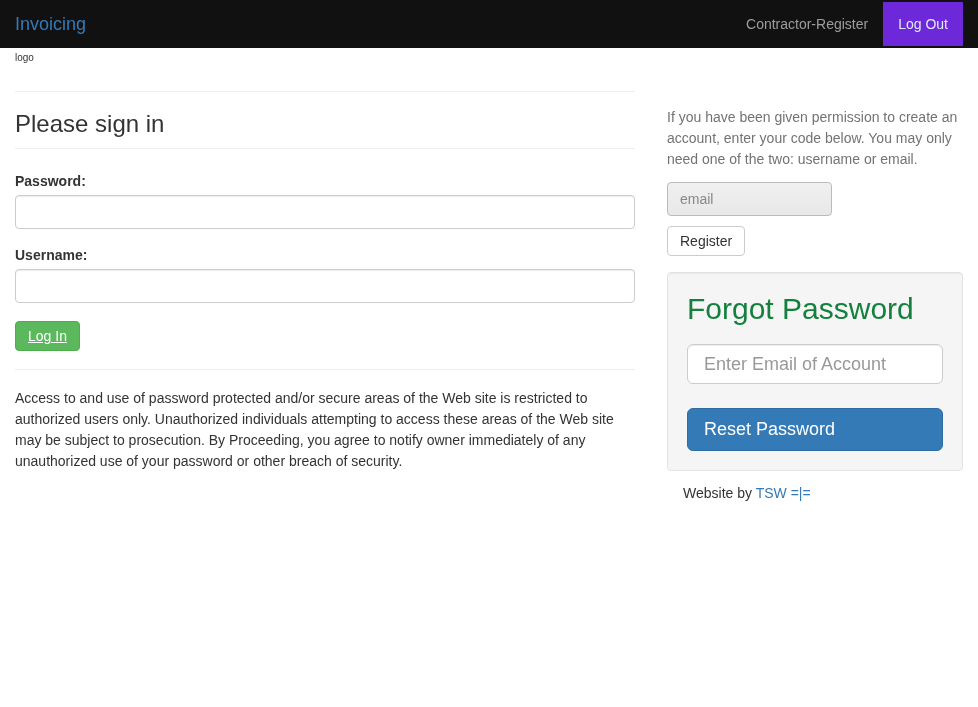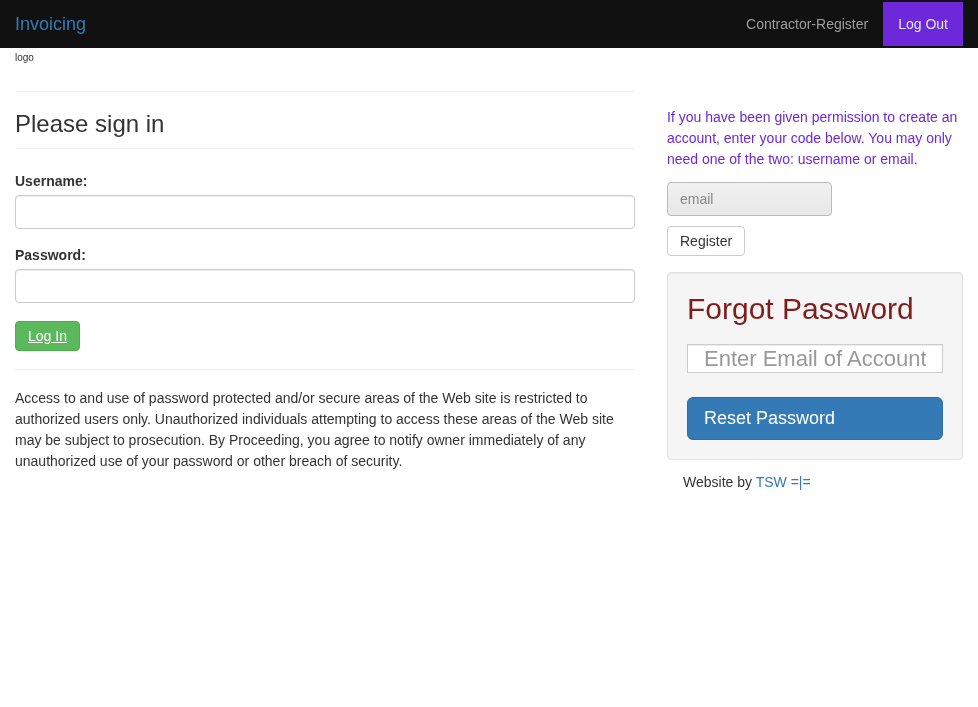--- a/index.html
+++ b/index.html
@@ -105,24 +105,24 @@
       height: 34px;
       padding: 6px 12px;
       font-size: 14px;
       color: #555;
       background: #fff;
       border: 1px solid #ccc;
       border-radius: 4px;
       box-shadow: inset 0 1px 1px rgba(0,0,0,.075);
     }
     .form-control-lg {
-      height: 29px;
+      height: 40px;
       padding: 10px 16px;
-      font-size: 22px;
-      border-radius: 0;
+      font-size: 18px;
+      border-radius: 6px;
     }
     
     .btn {
       display: inline-block;
       padding: 6px 12px;
       font-size: 14px;
       font-weight: 400;
       text-align: left;
       cursor: pointer;
       border: 1px solid transparent;
@@ -153,21 +153,21 @@
     }
     
     .disclaimer {
       font-size: 14px;
       color: #333;
       line-height: 1.5;
     }
     
     .right-intro {
       font-size: 14px;
-      color: #6d28d9;
+      color: #737373;
       line-height: 1.5;
       margin-bottom: 12px;
     }
     .create-input {
       width: 165px;
       height: 34px;
       padding: 6px 12px;
       font-size: 14px;
       color: #555;
       background: linear-gradient(to bottom, #f0f0f0, #e8e8e8);
@@ -182,21 +182,21 @@
       background: #f5f5f5;
       border: 1px solid #e3e3e3;
       border-radius: 4px;
       padding: 19px;
       margin-top: 16px;
       box-shadow: inset 0 1px 1px rgba(0,0,0,.05);
     }
     .well h2 {
       font-size: 30px;
       font-weight: 500;
-      color: #7f1d1d;
+      color: #15803d;
       margin-bottom: 18px;
     }
     .well .form-control-lg {
       margin-bottom: 24px;
     }
     
     .footer {
       font-size: 14px;
       color: #333;
       margin-top: 14px;
@@ -221,26 +221,26 @@
 
 <div class="container">
   <div class="logo-text">logo</div>
 
   <div class="row">
     <div class="col-left">
       <hr class="divider">
       <h2 class="signin-title">Please sign in</h2>
       
       <div class="form-group">
+        <label class="form-label">Password:</label>
+        <input type="password" class="form-control" style="">
+      </div>
+      <div class="form-group">
         <label class="form-label">Username:</label>
         <input type="text" class="form-control" style="">
-      </div>
-      <div class="form-group">
-        <label class="form-label">Password:</label>
-        <input type="password" class="form-control" style="">
       </div>
       <button class="btn btn-success">Log In</button>
       
       <hr class="divider-sm">
       <p class="disclaimer">Access to and use of password protected and/or secure areas of the Web site is restricted to authorized users only. Unauthorized individuals attempting to access these areas of the Web site may be subject to prosecution. By Proceeding, you agree to notify owner immediately of any unauthorized use of your password or other breach of security.</p>
     </div>
 
     <div class="col-right">
       <p class="right-intro">If you have been given permission to create an account, enter your code below. You may only need one of the two: username or email.</p>
       <input type="text" class="create-input" placeholder="email" style="">

